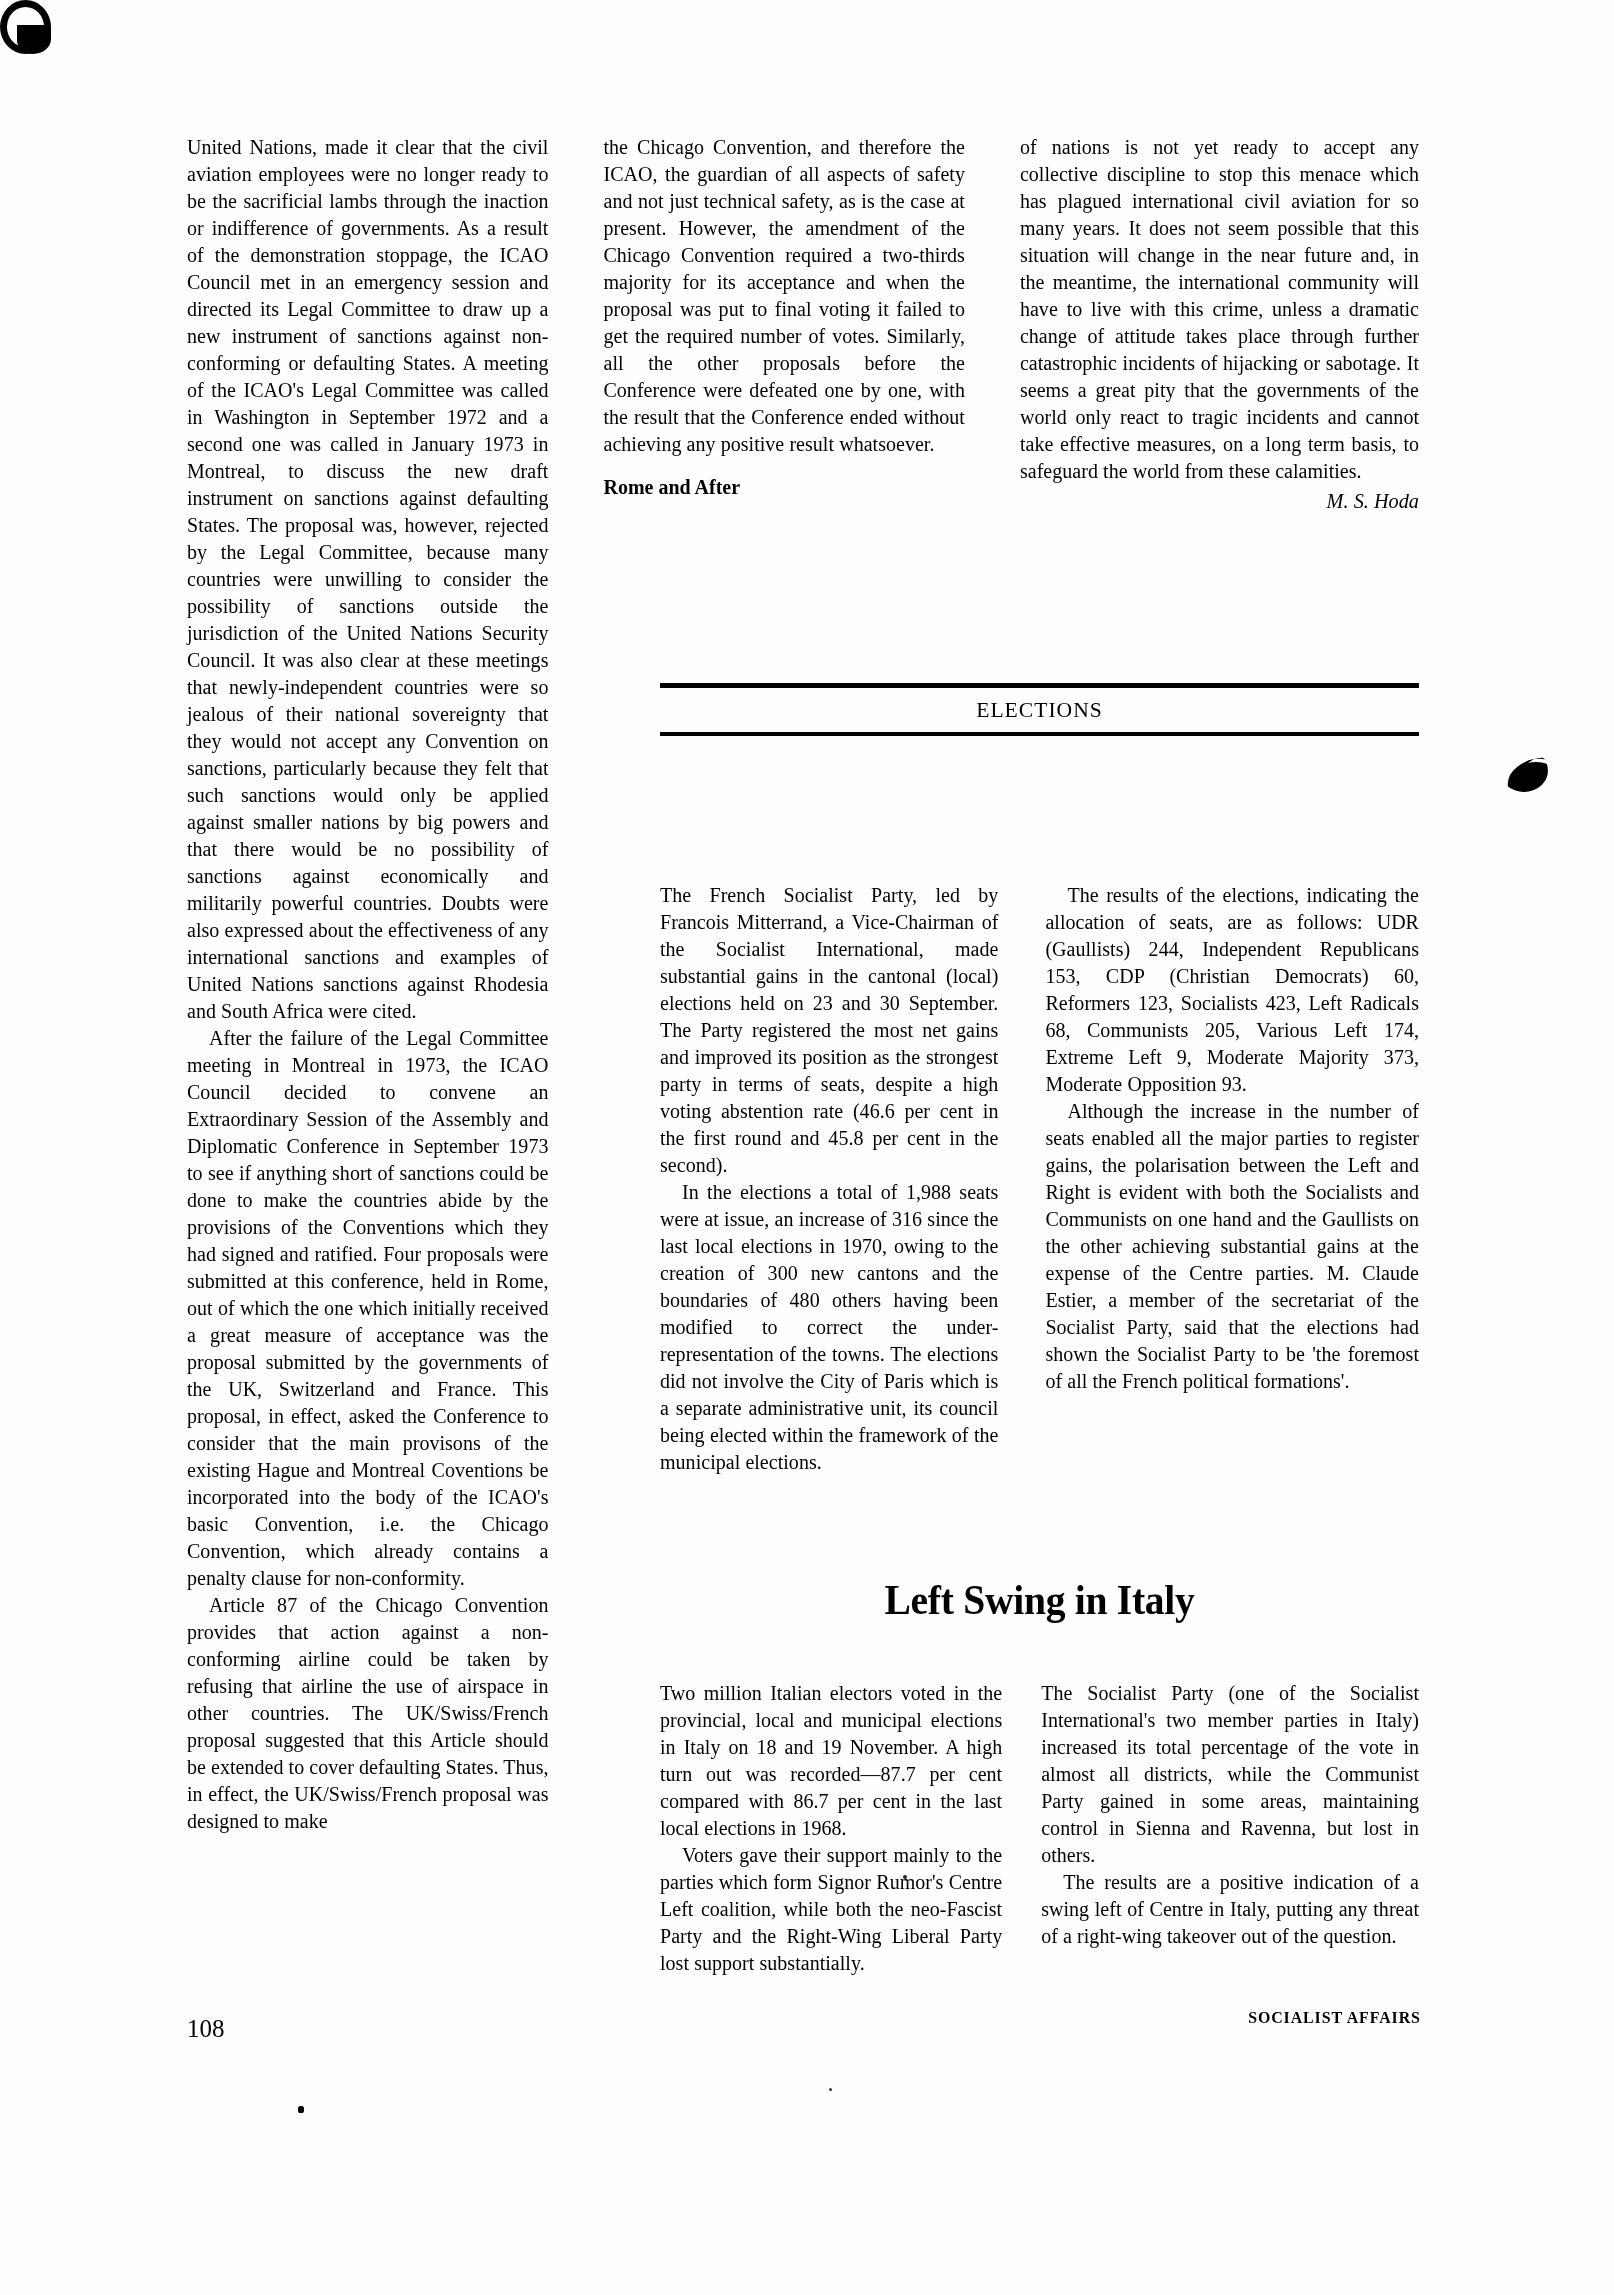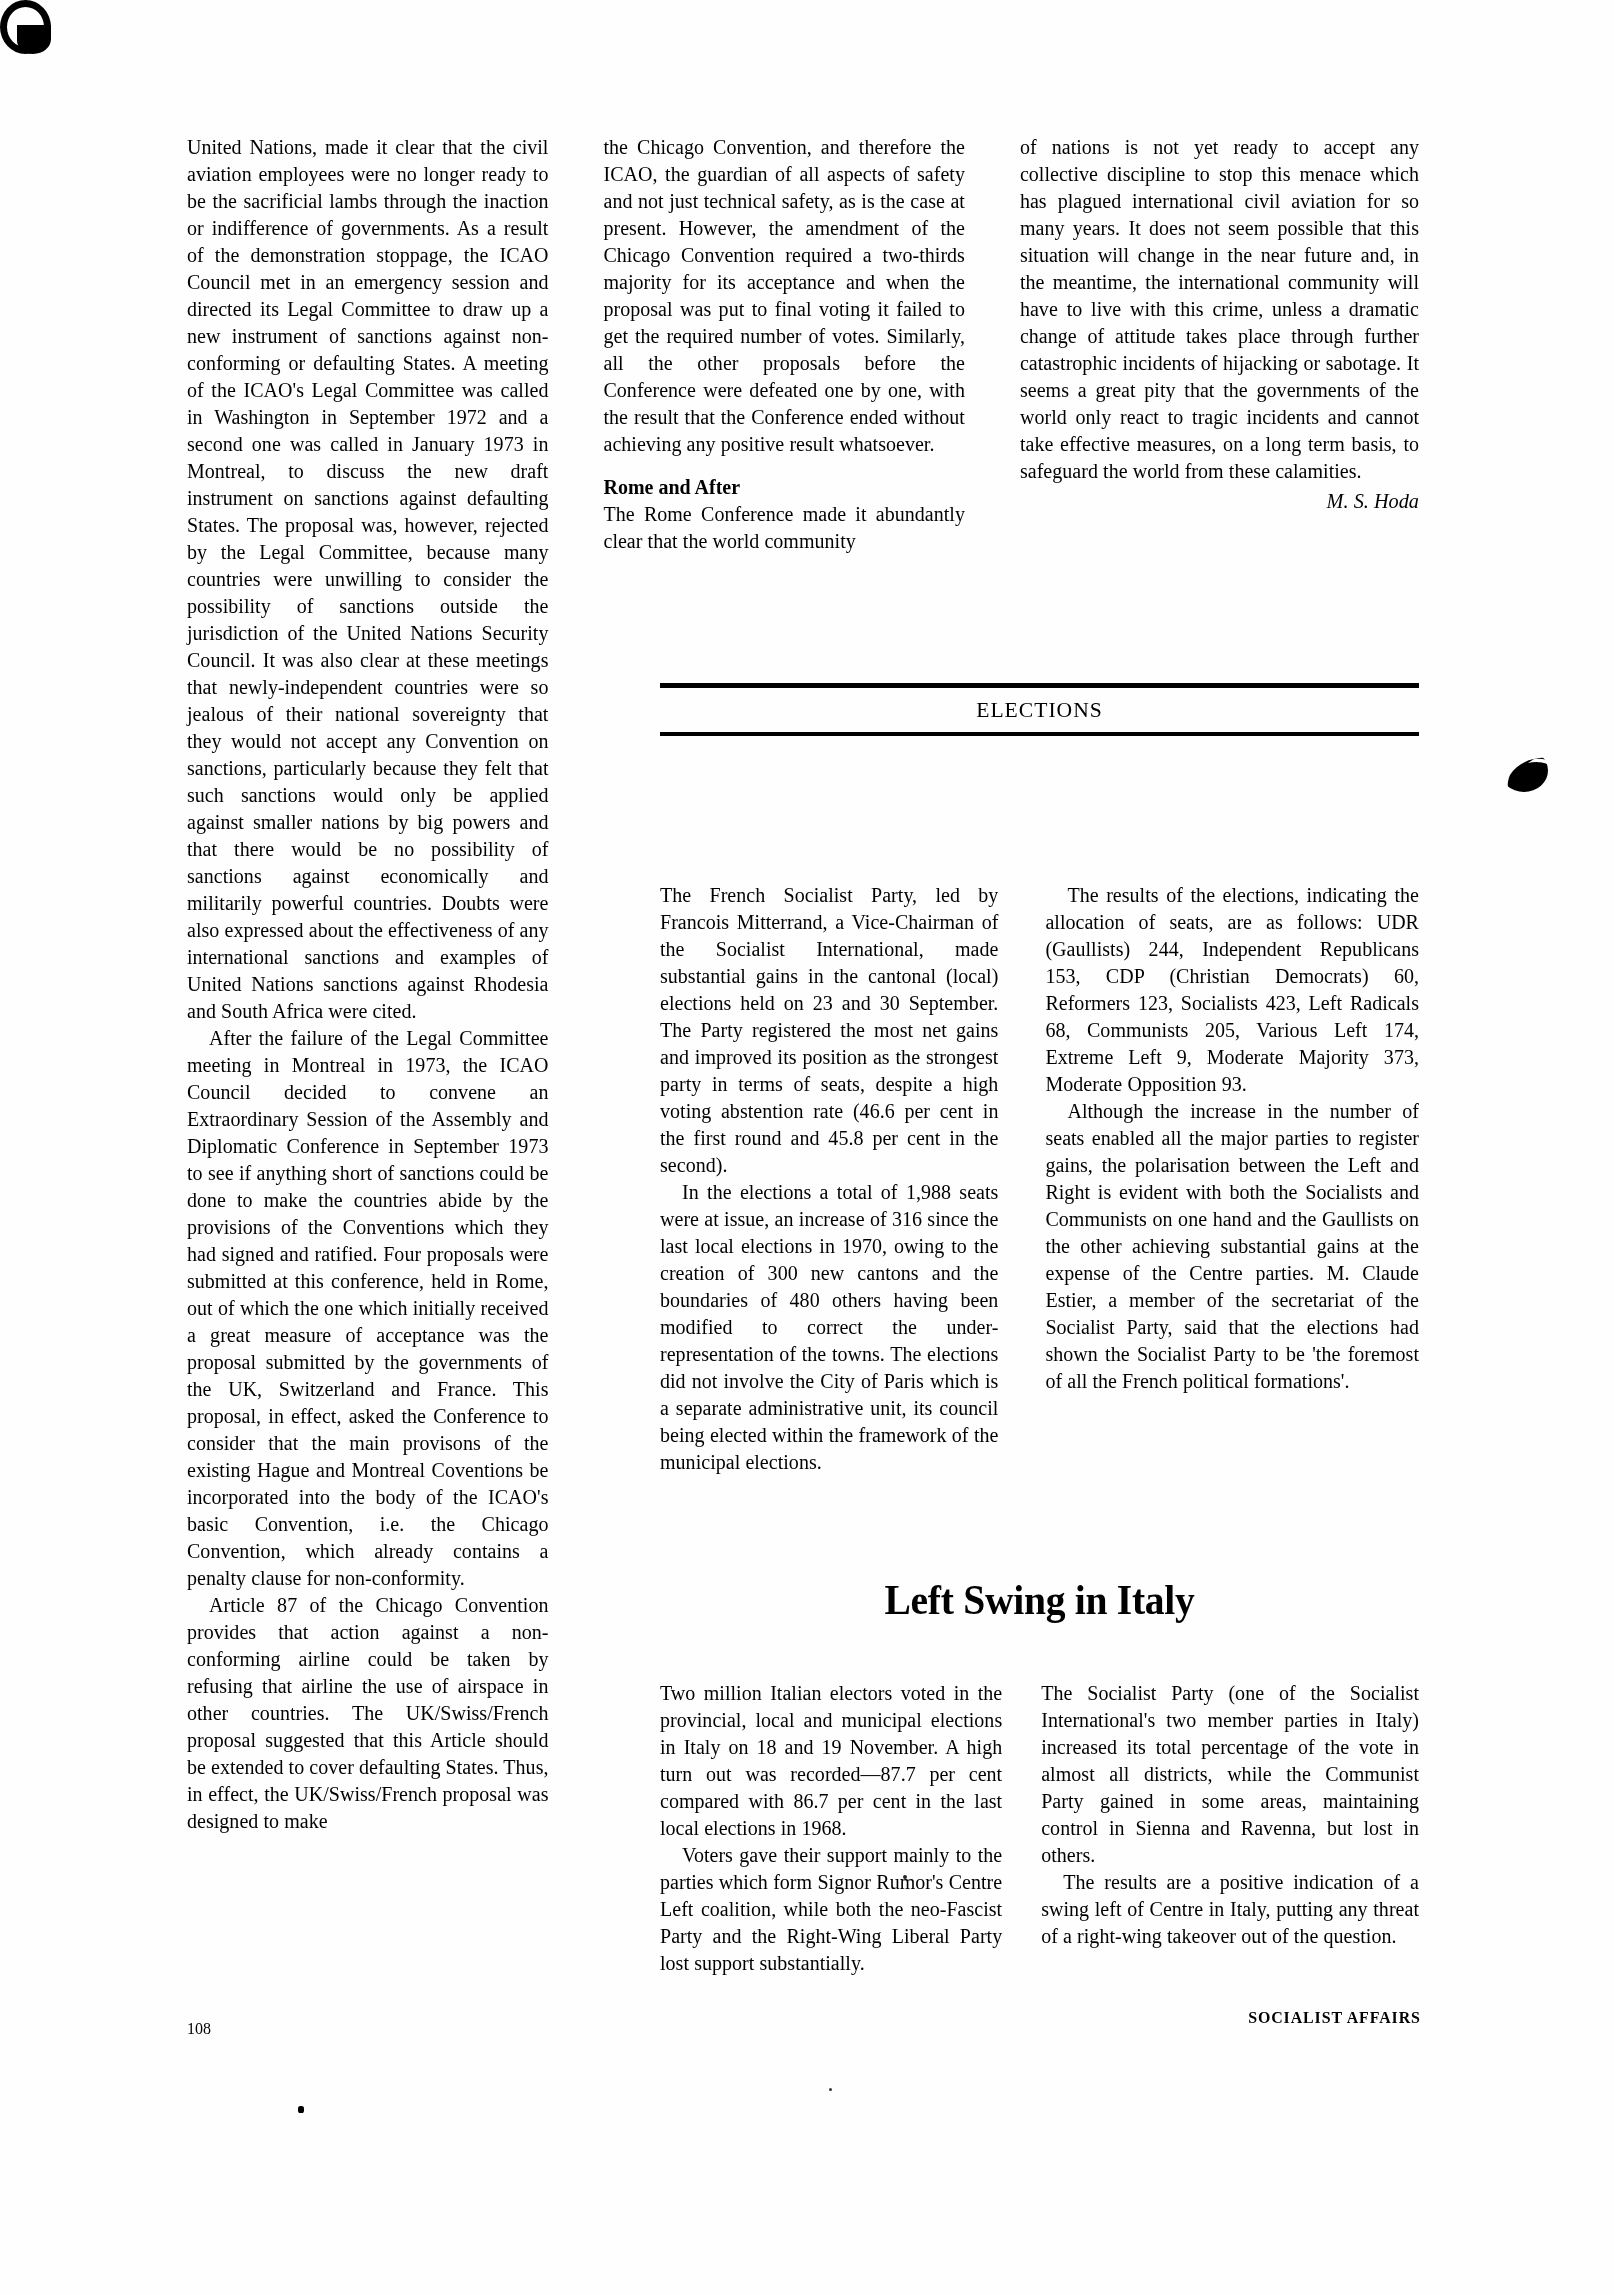--- a/index.html
+++ b/index.html
@@ -109,21 +109,21 @@
     position:absolute; left:660px; top:1680px; width:759px;
     display:flex; gap:0; align-items:flex-start;
   }
   .subcol{ width:414px; box-sizing:border-box; }
   .subcol.left{ padding-right:39px; }
 
   
   .folio{
     position:absolute;
     left:187px; top:2016px;
-    font-size:16px;
+    font-size:25px;
     line-height:25px;
   }
   .running-head{
     position:absolute;
     right:193px; top:2006px;
     font-size:17.7px;
     font-weight:bold;
     letter-spacing:1px;
     line-height:22px;
     transform:scaleX(0.9);
@@ -181,21 +181,20 @@
 
     <div class="col c1">
       <p class="body noindent">United Nations, made it clear that the civil aviation employees were no longer ready to be the sacrificial lambs through the inaction or indifference of governments. As a result of the demonstration stoppage, the ICAO Council met in an emergency session and directed its Legal Committee to draw up a new instrument of sanctions against non-conforming or defaulting States. A meeting of the ICAO's Legal Committee was called in Washington in September 1972 and a second one was called in January 1973 in Montreal, to discuss the new draft instrument on sanctions against defaulting States. The proposal was, however, rejected by the Legal Committee, because many countries were unwilling to consider the possibility of sanctions outside the jurisdiction of the United Nations Security Council. It was also clear at these meetings that newly-independent countries were so jealous of their national sovereignty that they would not accept any Convention on sanctions, particularly because they felt that such sanctions would only be applied against smaller nations by big powers and that there would be no possibility of sanctions against economically and militarily powerful countries. Doubts were also expressed about the effectiveness of any international sanctions and examples of United Nations sanctions against Rhodesia and South Africa were cited.</p>
       <p class="body indent">After the failure of the Legal Committee meeting in Montreal in 1973, the ICAO Council decided to convene an Extraordinary Session of the Assembly and Diplomatic Conference in September 1973 to see if anything short of sanctions could be done to make the countries abide by the provisions of the Conventions which they had signed and ratified. Four proposals were submitted at this conference, held in Rome, out of which the one which initially received a great measure of acceptance was the proposal submitted by the governments of the UK, Switzerland and France. This proposal, in effect, asked the Conference to consider that the main provisons of the existing Hague and Montreal Coventions be incorporated into the body of the ICAO's basic Convention, i.e. the Chicago Convention, which already contains a penalty clause for non-conformity.</p>
       <p class="body indent">Article 87 of the Chicago Convention provides that action against a non-conforming airline could be taken by refusing that airline the use of airspace in other countries. The UK/Swiss/French proposal suggested that this Article should be extended to cover defaulting States. Thus, in effect, the UK/Swiss/French proposal was designed to make</p>
     </div>
 
     <div class="col c2">
       <p class="body noindent">the Chicago Convention, and therefore the ICAO, the guardian of all aspects of safety and not just technical safety, as is the case at present. However, the amendment of the Chicago Convention required a two-thirds majority for its acceptance and when the proposal was put to final voting it failed to get the required number of votes. Similarly, all the other proposals before the Conference were defeated one by one, with the result that the Conference ended without achieving any positive result whatsoever.</p>
       <div class="subhead">Rome and After</div>
-      <p class="body noindent">The Rome Conference made it abundantly clear that the world community</p>
     </div>
 
     <div class="col c3">
       <p class="body noindent">of nations is not yet ready to accept any collective discipline to stop this menace which has plagued international civil aviation for so many years. It does not seem possible that this situation will change in the near future and, in the meantime, the international community will have to live with this crime, unless a dramatic change of attitude takes place through further catastrophic incidents of hijacking or sabotage. It seems a great pity that the governments of the world only react to tragic incidents and cannot take effective measures, on a long term basis, to safeguard the world from these calamities.</p>
       <div class="byline">M. S. Hoda</div>
     </div>
 
   </div>
 
   <div class="section-band">

